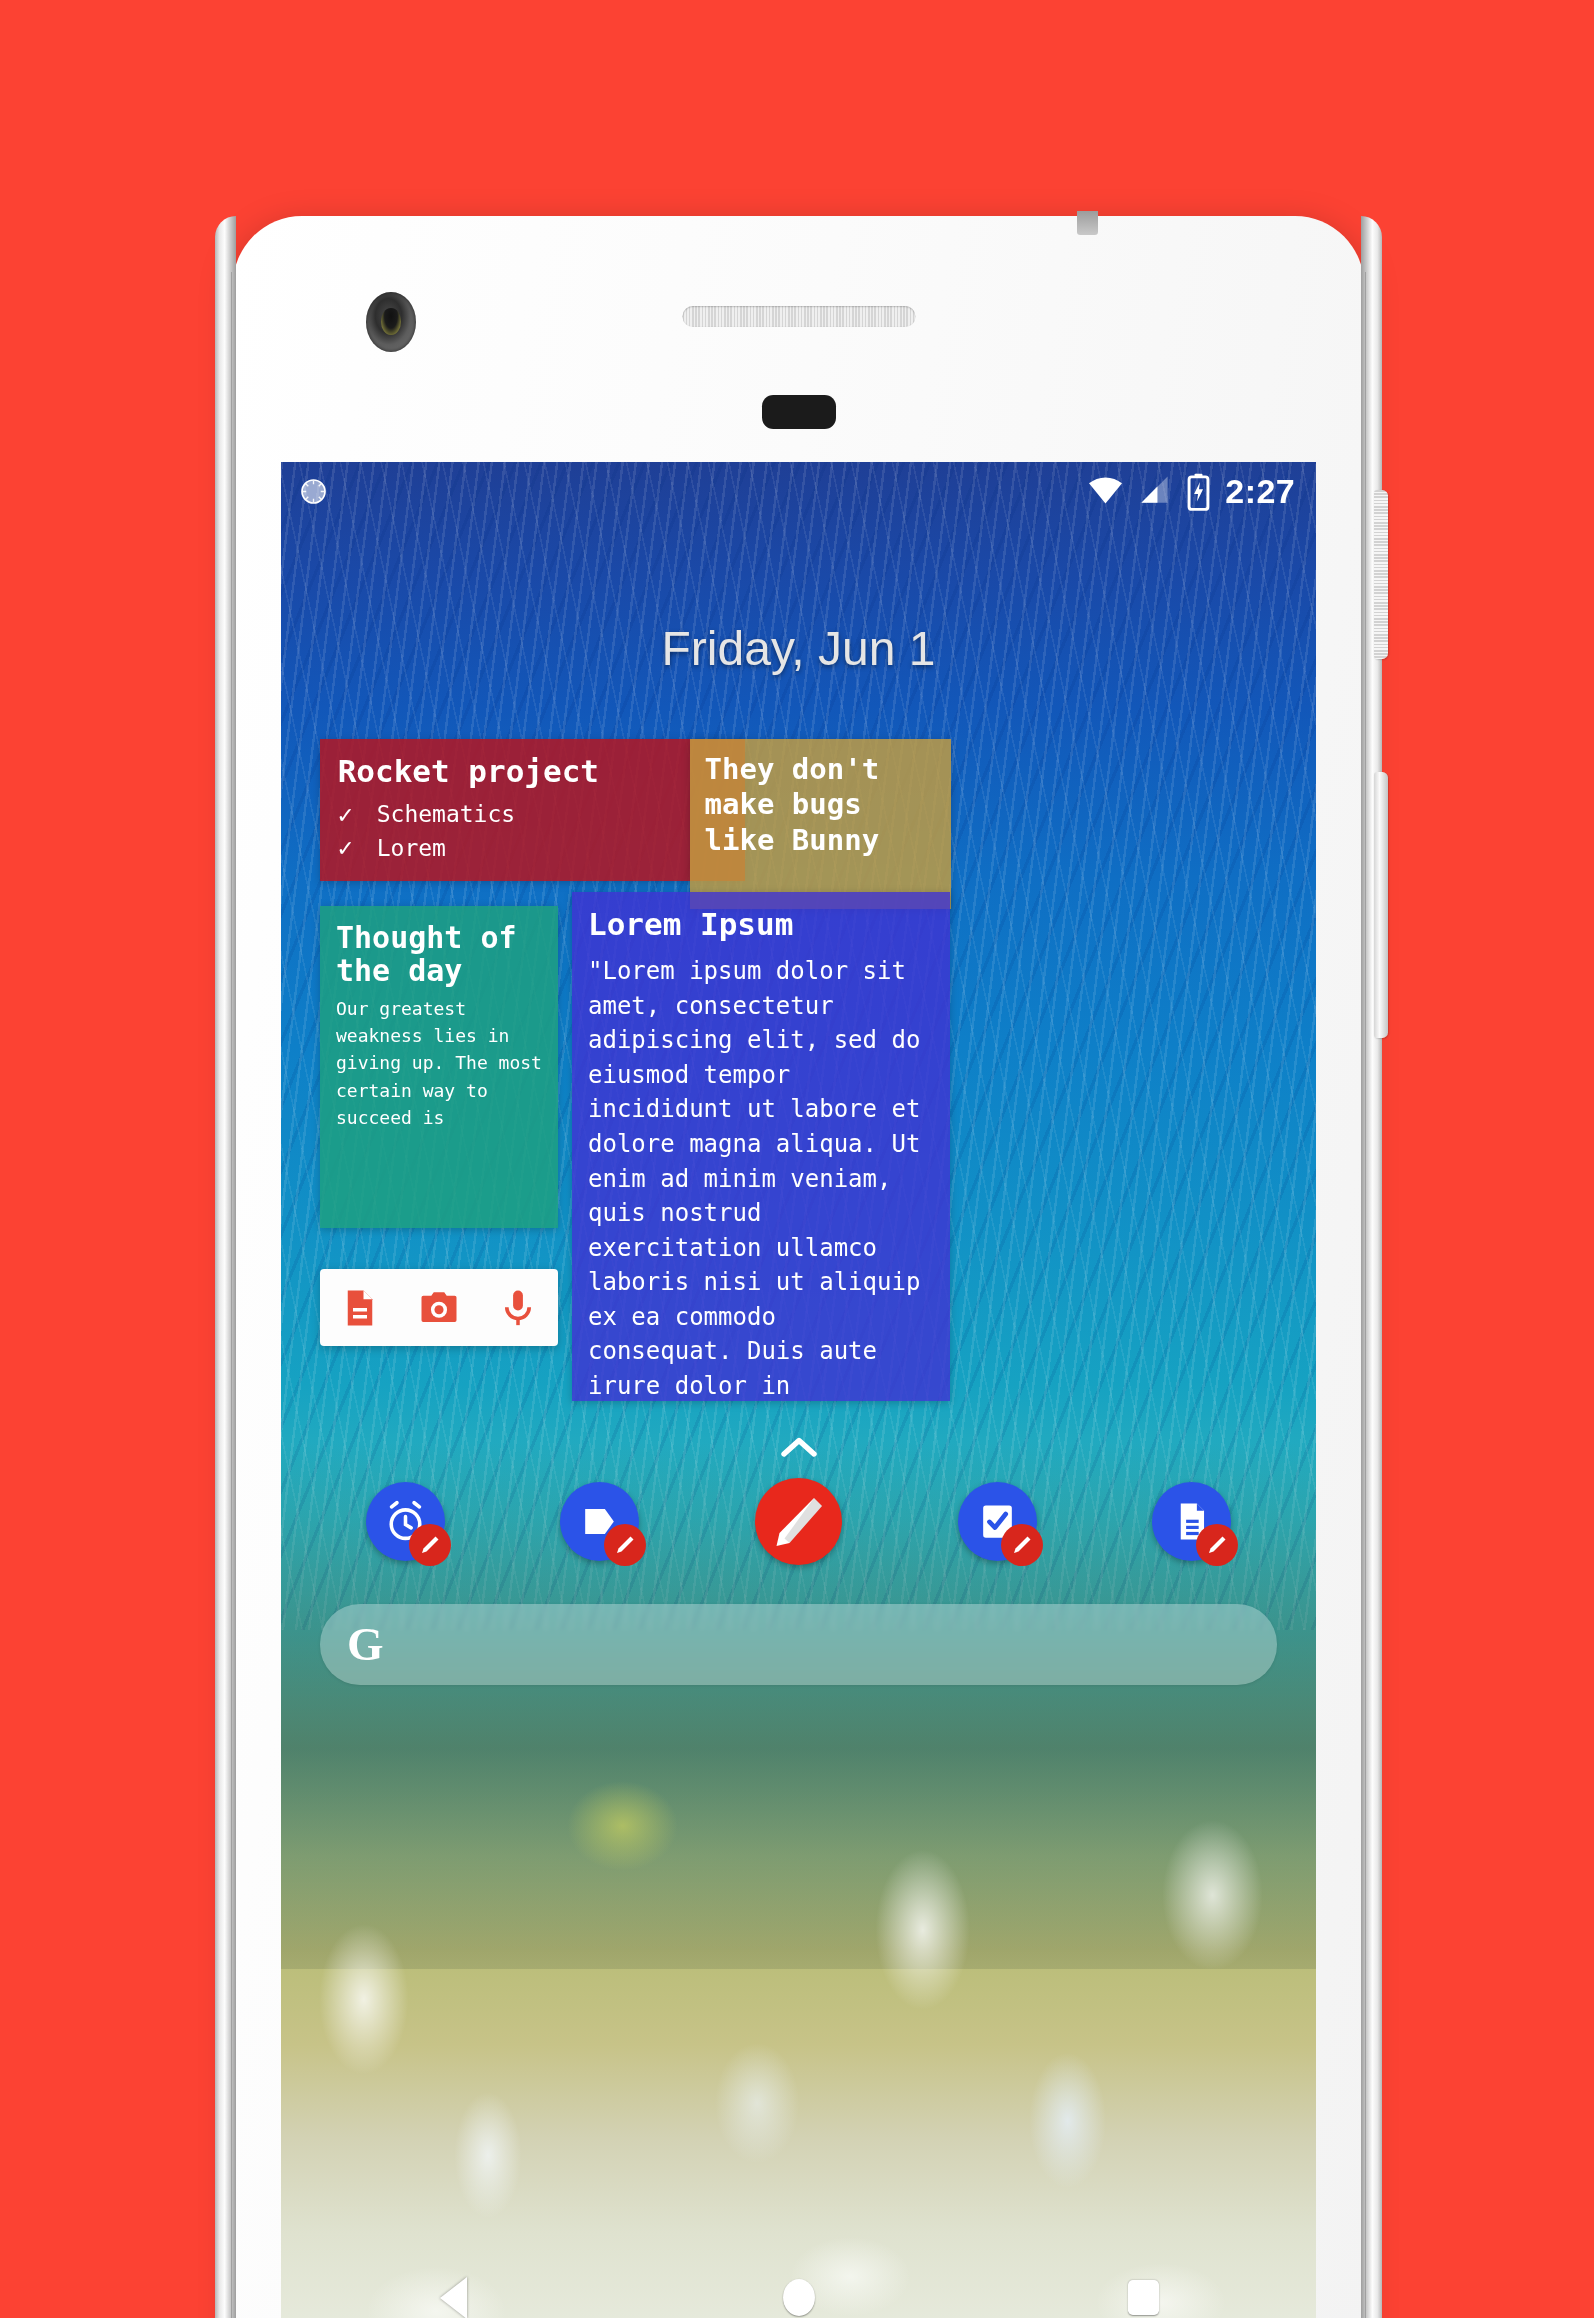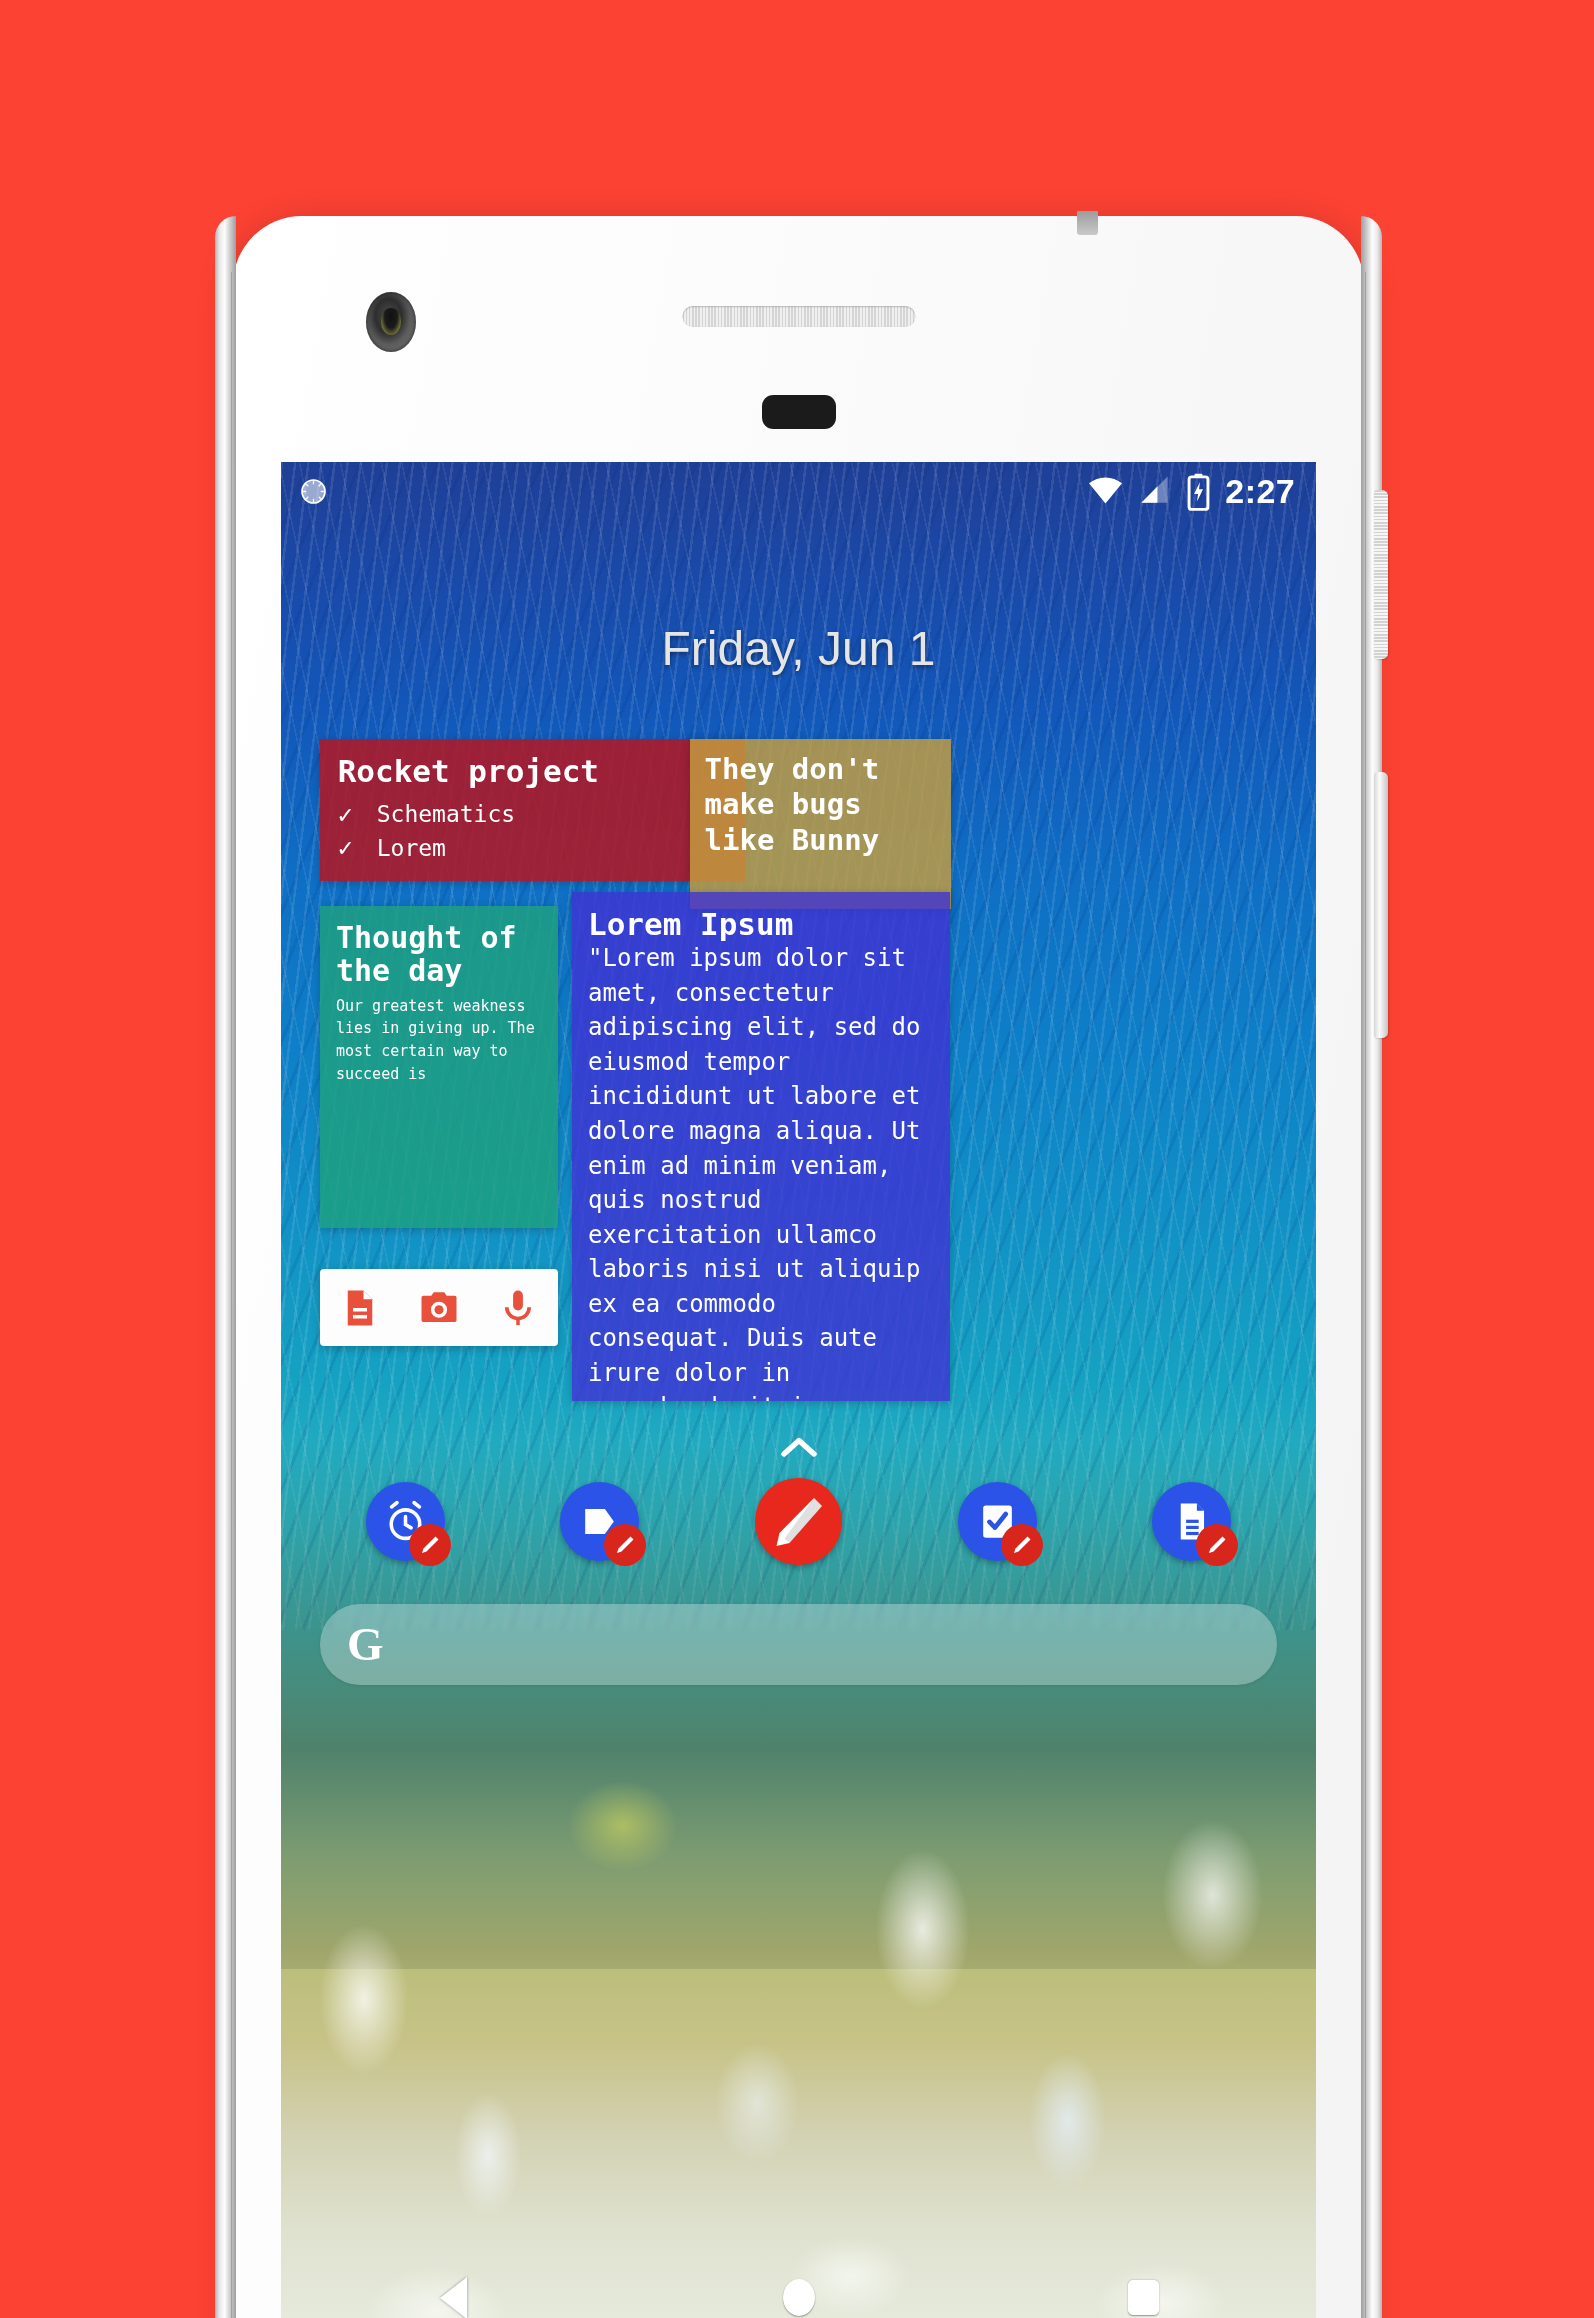--- a/index.html
+++ b/index.html
@@ -181,28 +181,28 @@
     padding:13px 14.5px;
   }
   #note-bunny .note-title { font-size:29px; line-height:1.22; }
 
   #note-thought {
     left:39px; top:444px; width:238px; height:322px;
     background:rgba(30,160,128,.84);
     padding:14.5px 16px;
   }
   #note-thought .note-title { font-size:30px; margin-bottom:7px; }
-  #note-thought .note-body  { font-size:15px; line-height:1.52; }
+  #note-thought .note-body  { font-size:18px; line-height:1.52; }
 
   #note-lorem {
     left:291px; top:430px; width:378px; height:509px;
     background:rgba(62,50,210,.80);
     padding:14.5px 16px;
   }
-  #note-lorem .note-title { font-size:31px; }
+  #note-lorem .note-title { font-size:31px; margin-bottom:13px; }
   #note-lorem .note-body  { font-size:24px; line-height:1.44; }
 
   
   #quick-capture {
     position:absolute; left:39px; top:807px;
     width:238px; height:77px;
     background:#fdfdfd; border-radius:4px;
     display:flex; align-items:center; justify-content:space-around;
     box-shadow:0 2.4px 8px rgba(0,0,0,.22);
   }

